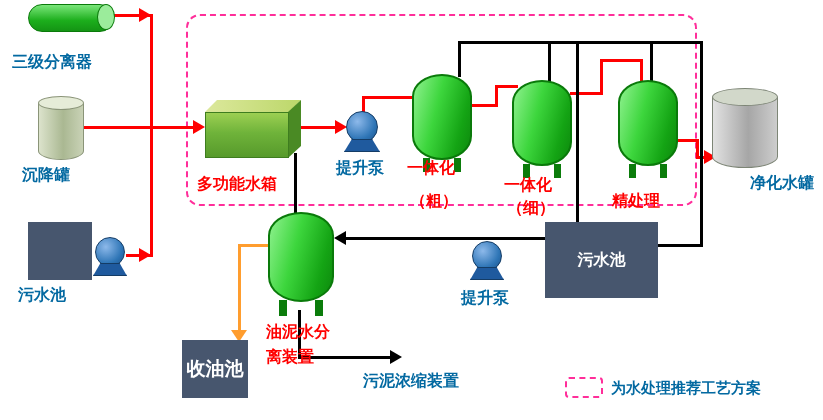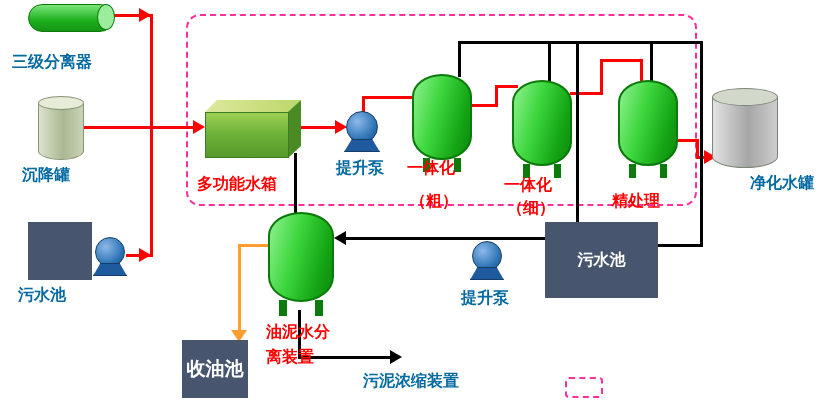--- a/index.html
+++ b/index.html
@@ -191,14 +191,15 @@
   <div class="label red" style="left:504px;top:176px;">一体化</div>
   <div class="label red" style="left:507px;top:199px;">（细）</div>
   <div class="label red" style="left:612px;top:192px;">精处理</div>
   <div class="label" style="left:706px;top:174px;margin-left:44px;">净化水罐</div>
   <div class="label" style="left:461px;top:289px;">提升泵</div>
   <div class="label red" style="left:266px;top:323px;">油泥水分</div>
   <div class="label red" style="left:266px;top:348px;">离装置</div>
   <div class="label" style="left:363px;top:372px;">污泥浓缩装置</div>
 
   <div class="legend-box" style="left:565px;top:377px;width:38px;height:21px;"></div>
+  <div class="label normal" style="left:611px;top:379px;font-size:15px;">为水处理推荐工艺方案</div>
 
 </div>
 
 </body></html>

